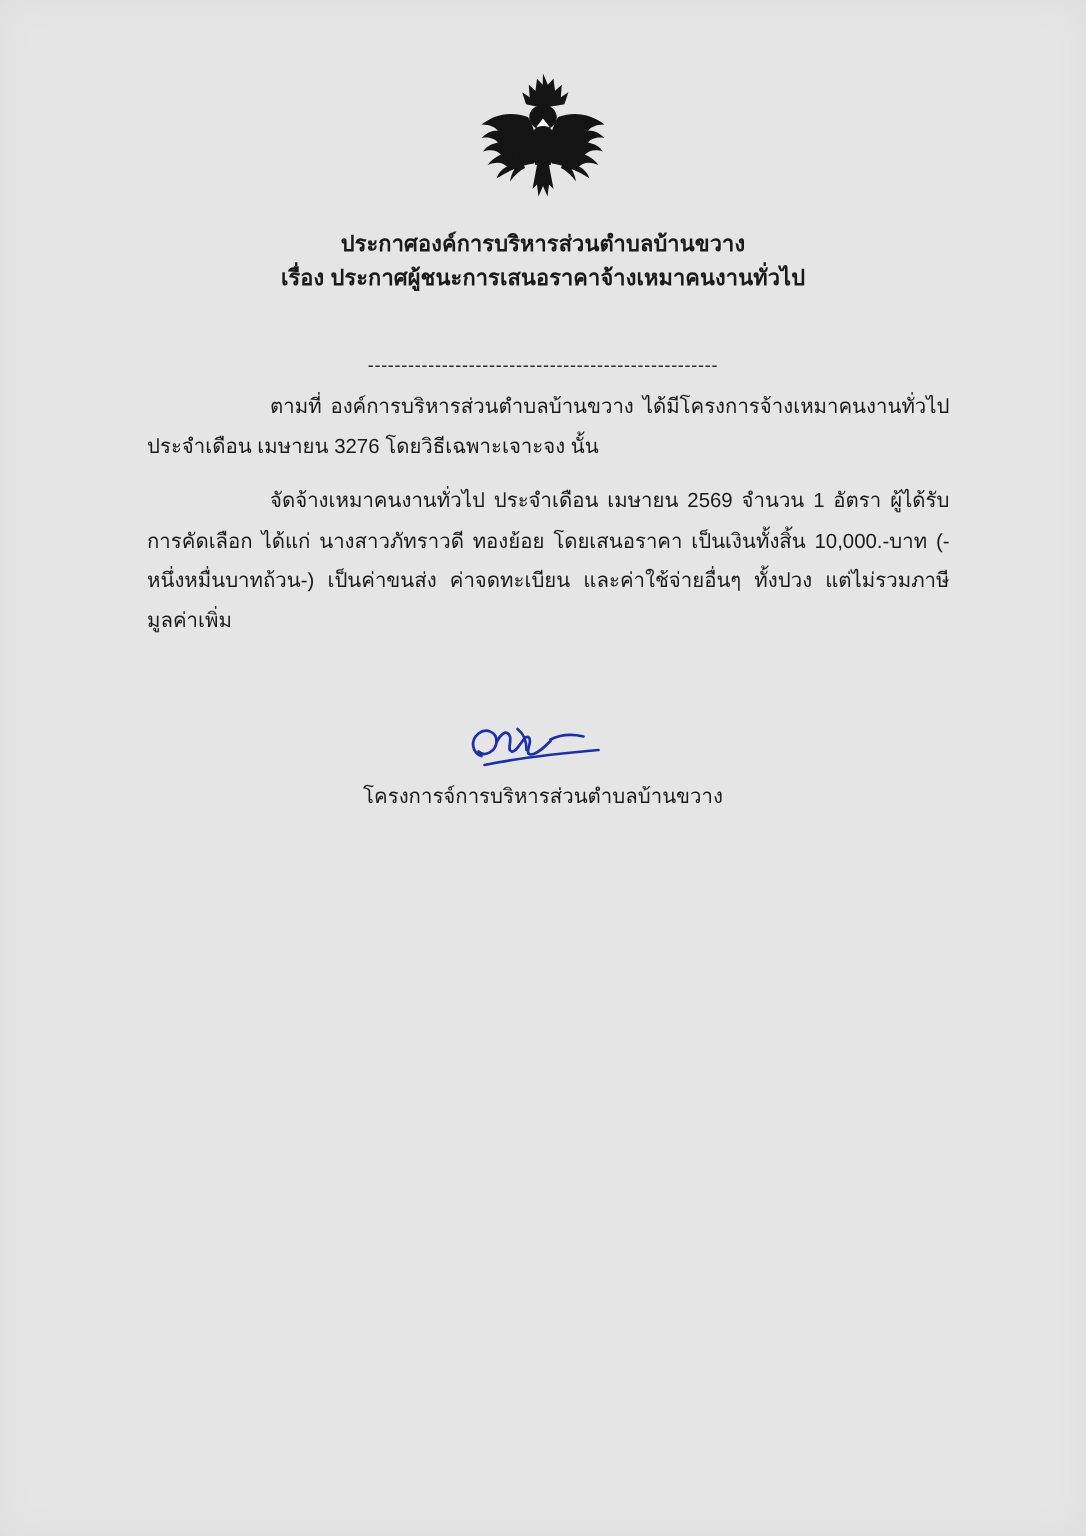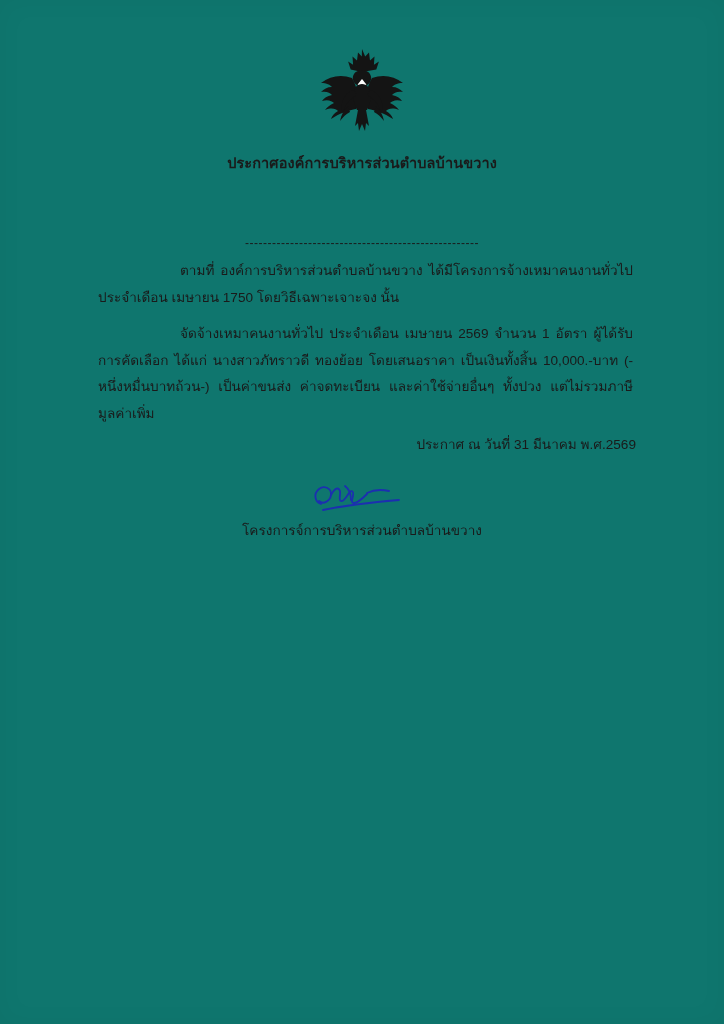--- a/index.html
+++ b/index.html
@@ -12,21 +12,21 @@
     height: 1024px;
     font-family: "Liberation Sans", sans-serif;
     color: #1a1a1a;
     position: relative;
     overflow: hidden;
   }
   .page {
     position: relative;
     width: 724px;
     height: 1024px;
-    background: #0f766e;
+    background: #e5e5e5;
   }
   
   .page::after {
     content: "";
     position: absolute;
     left: 0; top: 0; right: 0; bottom: 0;
     pointer-events: none;
     box-shadow: inset 0 0 28px rgba(0,0,0,0.035);
   }
   .emblem {
@@ -134,30 +134,30 @@
         <path d="M44 64 l-3 16 3-3 1 8 3-7 3 7 1-8 3 3 -3-16z"></path>
 
         <path d="M34 60 c-4 4-7 9-8 15 3-4 6-7 10-9z"></path>
         <path d="M62 60 c4 4 7 9 8 15 -3-4-6-7-10-9z"></path>
       </g>
     </svg>
   </div>
 
   <div class="heading">
     <div>ประกาศองค์การบริหารส่วนตำบลบ้านขวาง</div>
+    <div>เรื่อง ประกาศผู้ชนะการเสนอราคาจ้างเหมาคนงานทั่วไป</div>
   </div>
 
   <div class="rule">----------------------------------------------------</div>
 
   <div class="body-text">
-    <p class="para"><span class="indent"></span><span>ตามที่ องค์การบริหารส่วนตำบลบ้านขวาง ได้มีโครงการจ้างเหมาคนงานทั่วไป ประจำเดือน เมษายน 1750 โดยวิธีเฉพาะเจาะจง นั้น</span></p>
+    <p class="para"><span class="indent"></span><span>ตามที่ องค์การบริหารส่วนตำบลบ้านขวาง ได้มีโครงการจ้างเหมาคนงานทั่วไป ประจำเดือน เมษายน 3276 โดยวิธีเฉพาะเจาะจง นั้น</span></p>
     <p class="para"><span class="indent"></span><span>จัดจ้างเหมาคนงานทั่วไป ประจำเดือน เมษายน 2569 จำนวน 1 อัตรา ผู้ได้รับการคัดเลือก ได้แก่ นางสาวภัทราวดี  ทองย้อย โดยเสนอราคา เป็นเงินทั้งสิ้น 10,000.-บาท (-หนึ่งหมื่นบาทถ้วน-) เป็นค่าขนส่ง ค่าจดทะเบียน และค่าใช้จ่ายอื่นๆ ทั้งปวง แต่ไม่รวมภาษีมูลค่าเพิ่ม</span></p>
   </div>
 
-  <div class="date-line">ประกาศ ณ วันที่  31 มีนาคม  พ.ศ.2569</div>
 
   <div class="signature">
     <svg width="150" height="48" viewBox="0 0 150 48" aria-hidden="true">
       <g fill="none" stroke="#1c2fb0" stroke-width="1.8" stroke-linecap="round">
         <path d="M34 32 C28 30 26 22 32 17 c5-4 12-1 12 5 0 7-8 11-12 7"></path>
         <path d="M44 23 c3-6 7-9 9-4 1 4-2 9 1 10 3 1 6-6 9-9 2-2 4 0 3 4 -1 4-2 7 1 7 4 0 9-5 13-9"></path>
         <path d="M58 14 c4 3 6 8 6 14"></path>
         <path d="M80 21 c6-3 13-4 22-2"></path>
         <path d="M36 38 C50 35 78 31 112 28"></path>
       </g>

